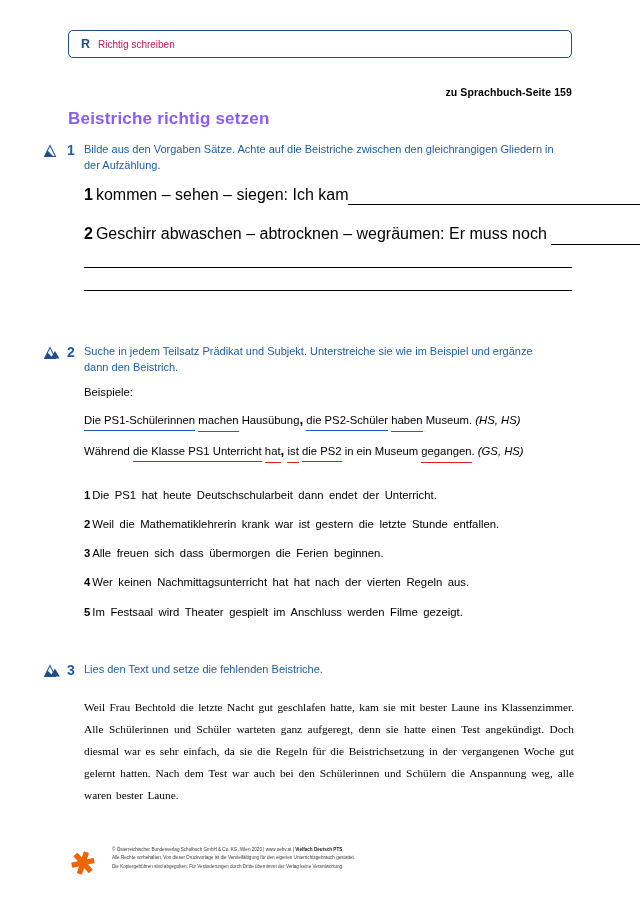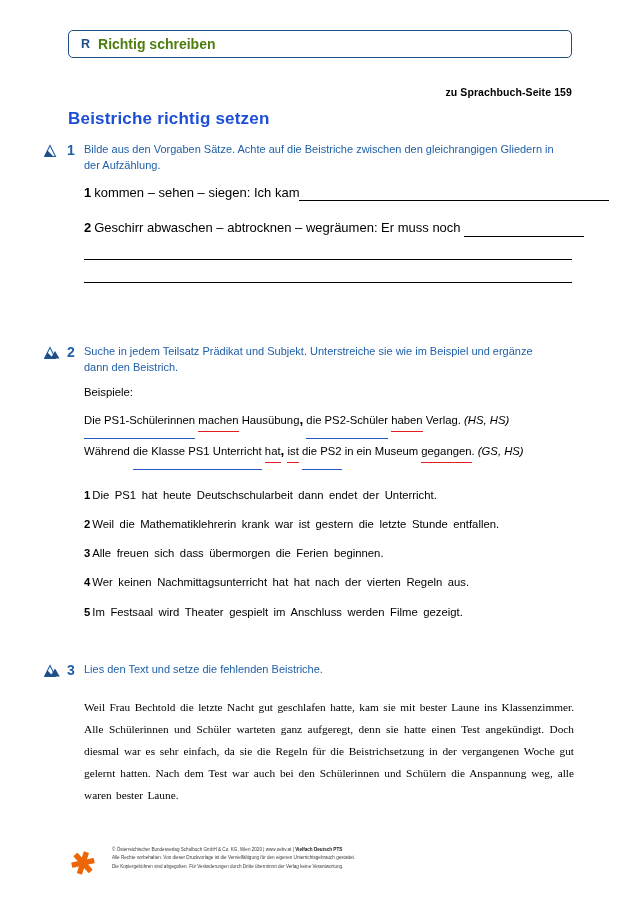--- a/index.html
+++ b/index.html
@@ -37,42 +37,42 @@
     align-items: center;
     padding-left: 12px;
   }
   .header-letter {
     color: #1F4E87;
     font-weight: bold;
     font-size: 12.5px;
     margin-right: 8px;
   }
   .header-title {
-    color: #4d7c0f;
-    font-weight: bold;
-    font-size: 14px;
+    color: #be185d;
+    font-weight: normal;
+    font-size: 10px;
   }
 
   .sprachbuch-ref {
     position: absolute;
     right: 68px;
     top: 86px;
     font-size: 10.5px;
     color: #000;
     font-weight: bold;
     letter-spacing: 0.1px;
   }
 
   .page-title {
     position: absolute;
     left: 68px;
     top: 98px;
     font-size: 17px;
     font-weight: bold;
-    color: #1d4ed8;
+    color: #8b5cf6;
     letter-spacing: 0.2px;
   }
 
   
   .exercise {
     position: absolute;
     left: 44px;
     width: 536px;
   }
   .ex-head {
@@ -102,21 +102,21 @@
     max-width: 470px;
   }
 
   .ex-body {
     margin-left: 40px;
     margin-top: 10px;
   }
 
   
   .fill-row {
-    font-size: 13px;
+    font-size: 16px;
     color: #000;
     line-height: 1.35;
     margin-bottom: 8px;
     white-space: nowrap;
   }
   .fill-row .idx {
     font-weight: bold;
     margin-right: 3px;
   }
   .rule {
@@ -138,21 +138,21 @@
     margin-bottom: 12px;
   }
   .example-line {
     font-size: 11.3px;
     line-height: 1.55;
     margin-bottom: 10px;
     max-width: 480px;
   }
   .u-blue {
     border-bottom: 1.3px solid #2457C5;
-    padding-bottom: 12px;
+    padding-bottom: 4px;
   }
   .u-red {
     border-bottom: 1.3px solid #E02020;
     padding-bottom: 5px;
   }
   .comma-bold {
     font-weight: bold;
     font-size: 13.5px;
   }
   .ital {
@@ -265,21 +265,21 @@
     <div class="ex-body" style="">
 
       <div class="beispiele-label">Beispiele:</div>
 
       <div class="example-line">
         <span class="u-blue">Die PS1-Schülerinnen</span>
         <span class="u-red">machen</span>
         <span>Hausübung</span><span class="comma-bold">,</span>
         <span class="u-blue">die PS2-Schüler</span>
         <span class="u-red">haben</span>
-        <span>Verlag.</span>
+        <span>Museum.</span>
         <span class="ital">(HS, HS)</span>
       </div>
 
       <div class="example-line">
         <span>Während</span>
         <span class="u-blue">die Klasse PS1 Unterricht</span>
         <span class="u-red">hat</span><span class="comma-bold">,</span>
         <span class="u-red">ist</span>
         <span class="u-blue">die PS2</span>
         <span>in ein Museum</span>

